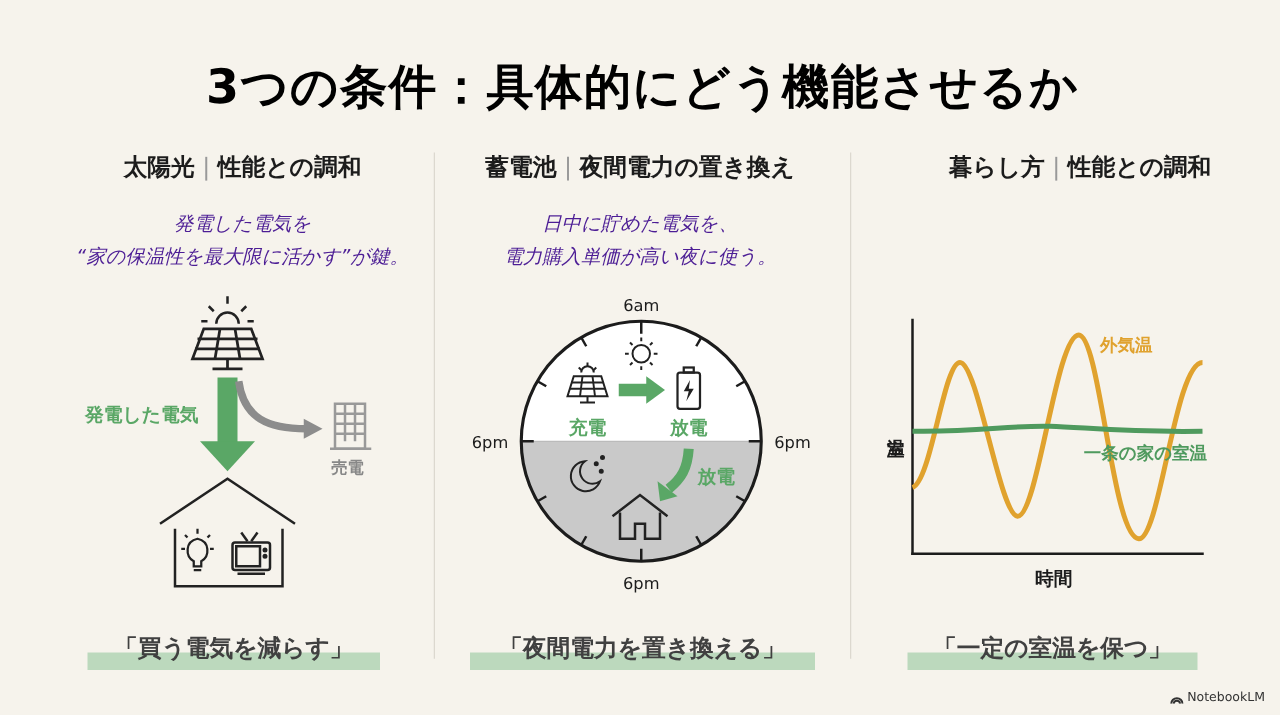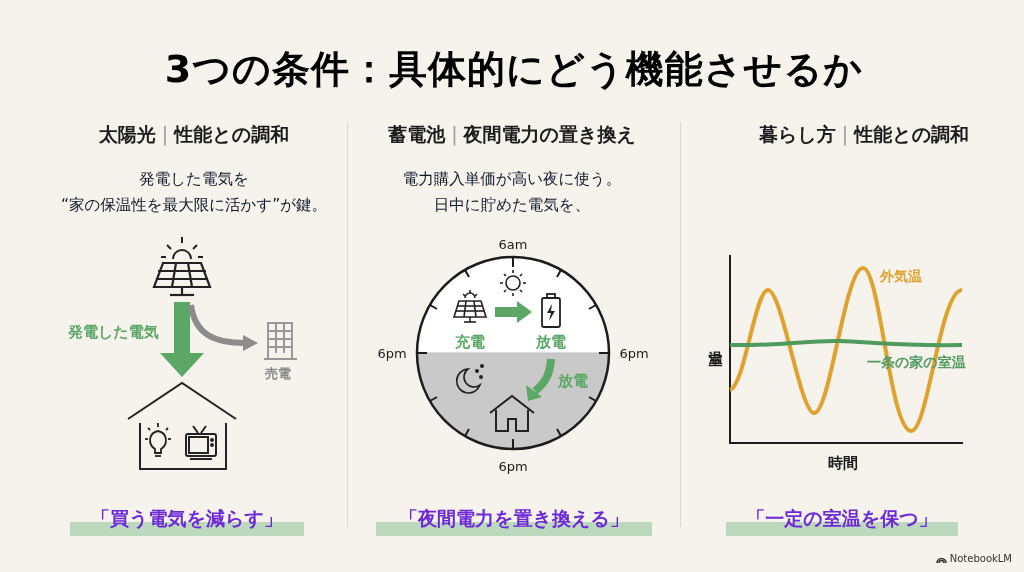--- a/index.html
+++ b/index.html
@@ -3,23 +3,23 @@
 <meta charset="utf-8">
 <style>
   * { margin:0; padding:0; box-sizing:border-box; }
   html, body { width:1024px; height:572px; background:#f6f3ec; overflow:hidden; }
   body { font-family: "DejaVu Sans", "Liberation Sans", sans-serif; color:#1c1c1c; position:relative; }
   .title { position:absolute; top:44px; left:0; width:988px; text-align:center; font-size:38px; font-weight:bold; color:#000000; letter-spacing:1px;margin-left:20px; }
   .divider { position:absolute; top:122px; width:1px; height:405px; background:#dcd8cf; }
   .col { position:absolute; top:118px; width:320px; text-align:center; }
   .col-heading { font-size:19px; font-weight:bold; color:#1c1c1c; height:32px; line-height:32px; }
   .col-heading .sep { color:#999; font-weight:normal; margin:0 6px; }
-  .col-desc { margin-top:16px; font-size:15.5px; line-height:26px; color:#0f172a; }
+  .col-desc { margin-top:16px; font-size:15.5px; line-height:26px; color:#4c1d95;font-style:italic; }
   .col-desc div { white-space:nowrap; }
-  .keyphrase { position:absolute; top:506px; font-size:19px; font-weight:bold; color:#6d28d9; text-align:center; }
+  .keyphrase { position:absolute; top:506px; font-size:19px; font-weight:bold; color:#404040; text-align:center; }
   .keyphrase span { position:relative; z-index:1; padding:0 2px; }
   .keyphrase .hl { position:absolute; left:0; right:0; bottom:-4px; height:14px; background:#bcd9bd; z-index:0; }
   svg text { font-family:"DejaVu Sans","Liberation Sans",sans-serif; }
   .brand { position:absolute; right:12px; bottom:8px; font-size:10px; color:#333; display:flex; align-items:center; gap:3px;margin-top:13px; }
 </style>
 </head>
 <body>
 
 <div class="title">3つの条件：具体的にどう機能させるか</div>
 
@@ -100,22 +100,22 @@
 <div class="keyphrase" style="left:70px;width:234px;">
   <div class="hl"></div>
   <span>「買う電気を減らす」</span>
 </div>
 
 <div class="col" style="left:352px;">
   <div class="col-heading">
     <span>蓄電池</span><span class="sep">|</span><span>夜間電力の置き換え</span>
   </div>
   <div class="col-desc">
+    <div>日中に貯めた電気を、</div>
     <div>電力購入単価が高い夜に使う。</div>
-    <div>日中に貯めた電気を、</div>
   </div>
 </div>
 
 <svg style="position:absolute;left:370px;top:235px;" width="290" height="240" viewBox="0 0 290 240">
   <defs>
     <clipPath id="lowerHalf">
         <rect x="0" y="118" width="290" height="130"></rect>
       </clipPath>
   </defs>
   <circle cx="143" cy="118" r="96" fill="#ffffff"></circle>

